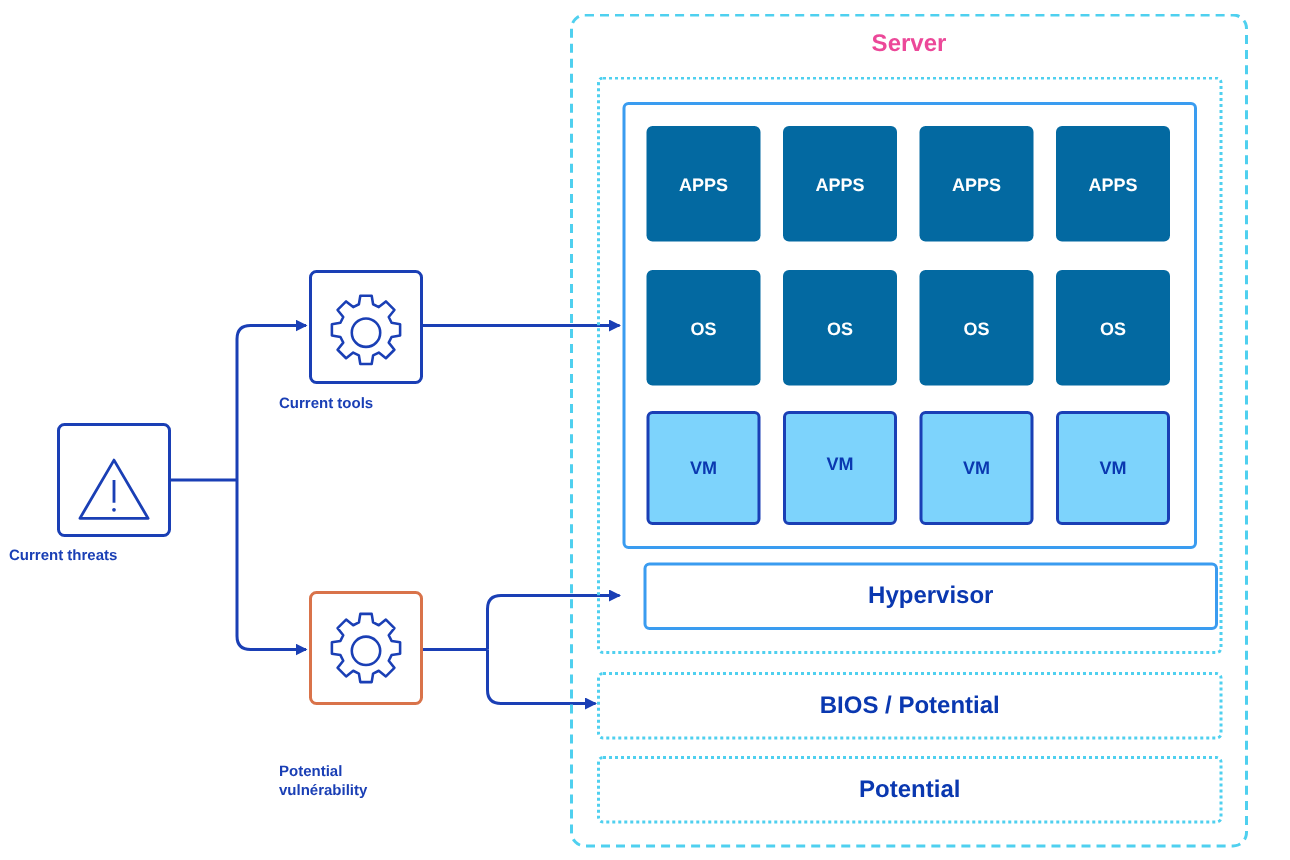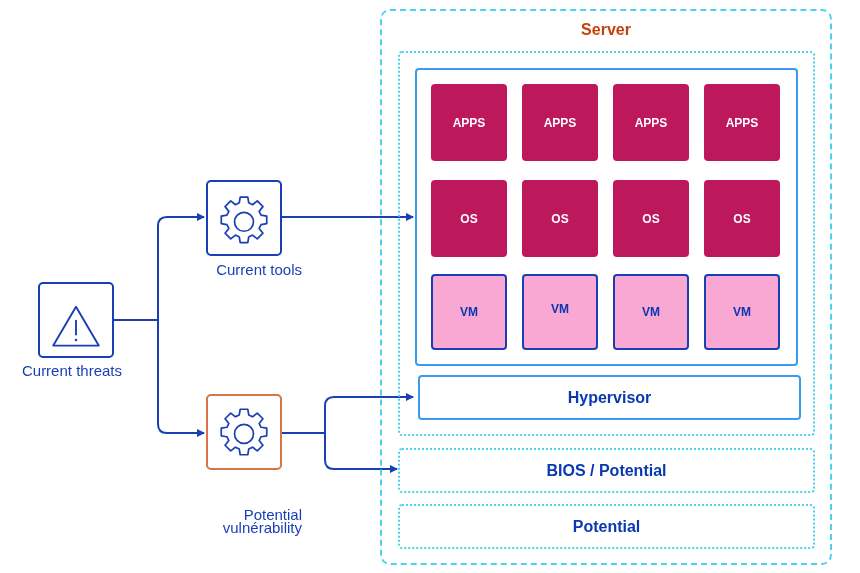--- a/index.html
+++ b/index.html
@@ -2,29 +2,29 @@
 <html><head>
 <meta charset="utf-8">
 <style>
   html, body { margin: 0; padding: 0; background: #ffffff; }
   body { width: 860px; height: 573px; position: relative; overflow: hidden;
          font-family: "Liberation Sans", "DejaVu Sans", sans-serif; color: #0033b4; }
   .abs { position: absolute; box-sizing: border-box; }
   .node { border: 2px solid #1a3fb5; border-radius: 5px; background: #fff; }
   .node.orange { border-color: #d9734a; }
   .node svg { position: absolute; left: 0; top: 0; width: 100%; height: 100%; }
-  .label { font-size: 15px; font-weight: normal; color: #1a3fb5; text-align: right; line-height: 13px; }
+  .label { font-size: 10px; font-weight: bold; color: #1a3fb5; text-align: left; line-height: 13px; }
   .server { border: 2px dashed #4fd0ef; border-radius: 10px; }
-  .server-title { font-size: 16px; font-weight: bold; color: #c2410c; text-align: center; }
+  .server-title { font-size: 16px; font-weight: bold; color: #ec4899; text-align: center; }
   .dotted { border: 2px dotted #4fd0ef; border-radius: 4px; }
   .vmgroup { border: 2px solid #3a9cf0; border-radius: 4px; }
   .tile { display: flex; align-items: center; justify-content: center;
           font-size: 12px; font-weight: bold; border-radius: 4px; }
-  .tile.filled { background: #be185d; color: #ffffff; text-align: right; }
-  .tile.outline { background: #f9a8d4; border: 2px solid #1a3fb5; color: #0a38b0; }
+  .tile.filled { background: #0369a1; color: #ffffff; text-align: right; }
+  .tile.outline { background: #7dd3fc; border: 2px solid #1a3fb5; color: #0a38b0; }
   .layer { display: flex; align-items: center; justify-content: center;
            font-size: 16px; font-weight: bold; color: #0a38b0; }
   .hyper { border: 2px solid #3a9cf0; border-radius: 4px; }
   svg.conn { position: absolute; left: 0; top: 0; width: 860px; height: 573px; pointer-events: none; }
 </style>
 </head>
 <body>
 
 <svg class="conn" viewBox="0 0 860 573">
   <defs>
@@ -90,17 +90,17 @@
 <div class="abs tile filled" style="left:431px;top:180px;width:76px;height:77px;">OS</div>
 <div class="abs tile filled" style="left:522px;top:180px;width:76px;height:77px;">OS</div>
 <div class="abs tile filled" style="left:613px;top:180px;width:76px;height:77px;">OS</div>
 <div class="abs tile filled" style="left:704px;top:180px;width:76px;height:77px;">OS</div>
 
 <div class="abs tile outline" style="left:431px;top:274px;width:76px;height:76px;">VM</div>
 <div class="abs tile outline" style="left:522px;top:274px;width:76px;height:76px;padding-bottom:6px;">VM</div>
 <div class="abs tile outline" style="left:613px;top:274px;width:76px;height:76px;">VM</div>
 <div class="abs tile outline" style="left:704px;top:274px;width:76px;height:76px;">VM</div>
 
-<div class="abs layer hyper" style="left:418px;top:375px;width:383px;height:45px;">Hypervisor</div>
+<div class="abs layer hyper" style="left:429px;top:375px;width:383px;height:45px;">Hypervisor</div>
 
 <div class="abs layer dotted" style="left:398px;top:448px;width:417px;height:45px;">BIOS / Potential</div>
 
 <div class="abs layer dotted" style="left:398px;top:504px;width:417px;height:45px;">Potential</div>
 
 </body></html>

